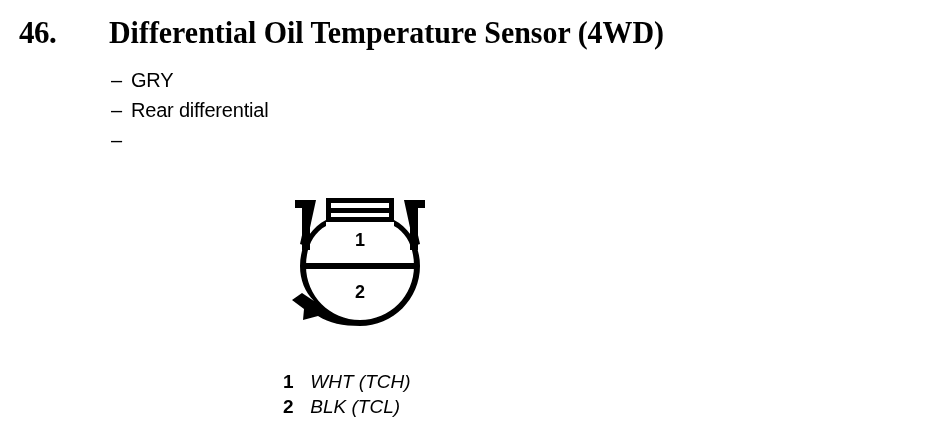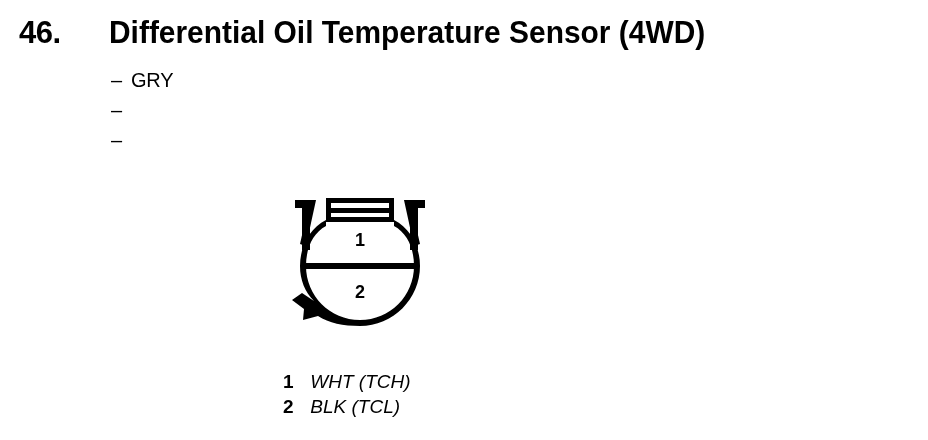--- a/index.html
+++ b/index.html
@@ -16,20 +16,21 @@
     color: #000000;
   }
 
   
   #heading {
     position: absolute;
     left: 0;
     top: 14px;
     width: 928px;
     height: 40px;
+    font-family: Liberation Serif, serif;
   }
   #section-number {
     position: absolute;
     left: 19px;
     top: 0;
     font-size: 31px;
     font-weight: bold;
     letter-spacing: -0.5px;
     line-height: 38px;
     white-space: nowrap;
@@ -120,20 +121,21 @@
 
 <div id="attribute-list">
 
   <div class="attribute-row">
     <span class="attribute-dash">–</span>
     <span class="attribute-text">GRY</span>
   </div>
 
   <div class="attribute-row">
     <span class="attribute-dash">–</span>
+    <span class="attribute-text">Rear differential</span>
   </div>
 
   <div class="attribute-row">
     <span class="attribute-dash">–</span>
   </div>
 
 </div>
 
 <div id="connector-diagram">
   <svg width="160" height="145" viewBox="0 0 160 145">

